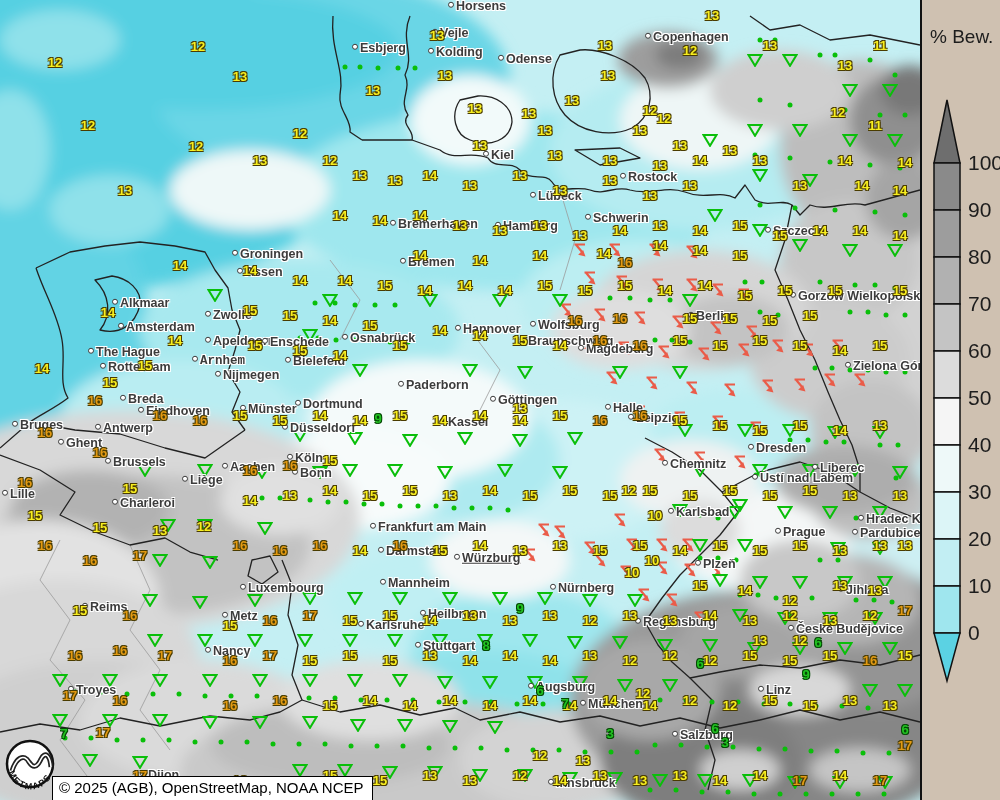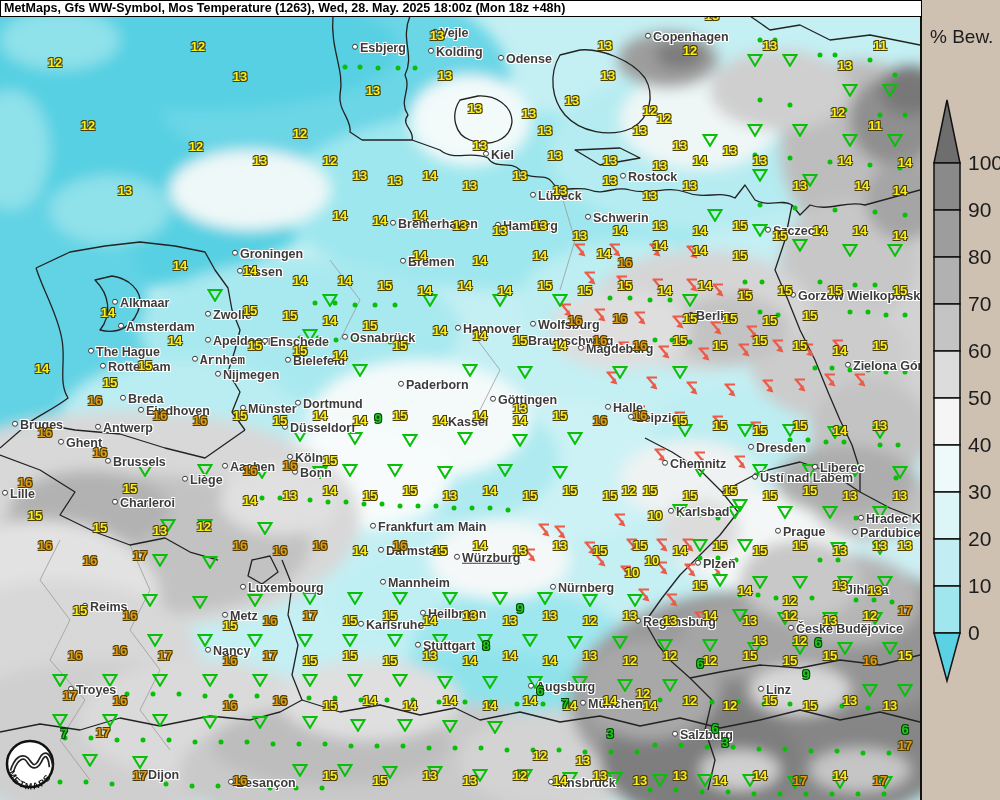--- a/index.html
+++ b/index.html
@@ -1384,23 +1384,20 @@
         <div class="temp temp-high" style="left: 880px; top: 780px;">17</div>
         <div class="temp temp-high" style="left: 905px; top: 745px;">17</div>
         <div class="temp temp-low" style="left: 610px; top: 733px;">3</div>
         <div class="temp temp-low" style="left: 725px; top: 742px;">3</div>
         <div class="temp temp-high" style="left: 103px; top: 732px;">17</div>
         <div class="temp temp-mid" style="left: 540px; top: 755px;">12</div>
         <div class="temp temp-mid" style="left: 583px; top: 760px;">13</div>
       </div>
   </div>
 
-  <div id="title-bar">
-    <span>MetMaps, Gfs WW-Symbol, Mos Temperature (1263), Wed, 28. May. 2025 18:00z (Mon 18z +48h)</span>
-  </div>
 
   <div id="legend-panel" style="background: rgb(207, 193, 177);">
     <div id="legend-title">% Bew.</div>
     <div id="legend-bar-holder"><svg width="32" height="700" viewBox="0 0 32 700">
           <polygon points="15,100 28,163 2,163" fill="#6e6e6e" stroke="#111" stroke-width="1.5"></polygon>
           <rect x="2" y="163" width="26" height="47" fill="#8a8a8a" stroke="#111" stroke-width="1.5"></rect>
           <rect x="2" y="210" width="26" height="47" fill="#9d9d9d" stroke="#111" stroke-width="1.5"></rect>
           <rect x="2" y="257" width="26" height="47" fill="#b1b1b1" stroke="#111" stroke-width="1.5"></rect>
           <rect x="2" y="304" width="26" height="47" fill="#c4c4c4" stroke="#111" stroke-width="1.5"></rect>
           <rect x="2" y="351" width="26" height="47" fill="#dcdcdc" stroke="#111" stroke-width="1.5"></rect>
@@ -1419,20 +1416,23 @@
         <span class="legend-tick" style="top: 339px;">60</span>
         <span class="legend-tick" style="top: 386px;">50</span>
         <span class="legend-tick" style="top: 433px;">40</span>
         <span class="legend-tick" style="top: 480px;">30</span>
         <span class="legend-tick" style="top: 527px;">20</span>
         <span class="legend-tick" style="top: 574px;">10</span>
         <span class="legend-tick" style="top: 621px;">0</span>
       </div>
   </div>
 
+  <div id="copyright-bar">
+    <span>© 2025 (AGB), OpenStreetMap, NOAA NCEP</span>
+  </div>
 
   <div id="logo">
     <svg width="58" height="58" viewBox="0 0 58 58">
       <circle cx="28" cy="27" r="23" fill="#ffffff" stroke="#111" stroke-width="2.5"></circle>
       <path d="M10,34 C14,21 22,16 27,25 C31,31 35,31 39,22 C43,14 48,18 49,30" fill="none" stroke="#222" stroke-width="5"></path>
       <path d="M10,34 C14,21 22,16 27,25 C31,31 35,31 39,22 C43,14 48,18 49,30" fill="none" stroke="#fff" stroke-width="1.6"></path>
       <path id="logo-arc" d="M6,33 A23,23 0 0,0 51,35" fill="none"></path>
       <text font-size="9" font-weight="bold" fill="#111" letter-spacing="1.5">
         <textPath href="#logo-arc" startOffset="4%">METMAPS</textPath>
       </text>

